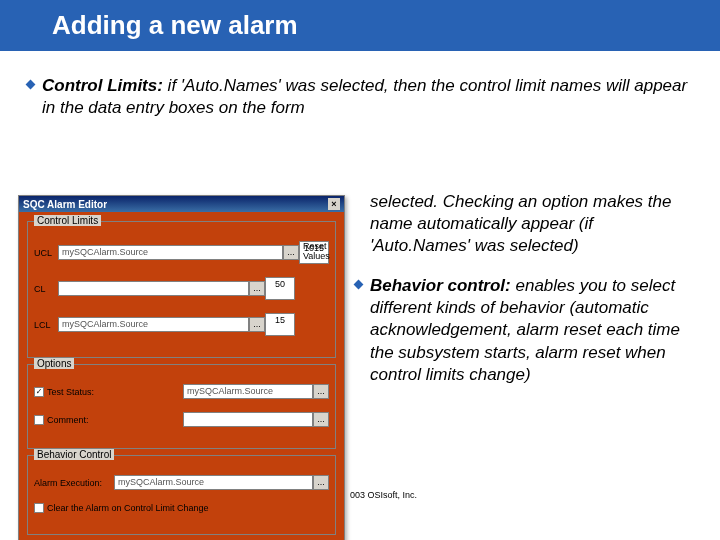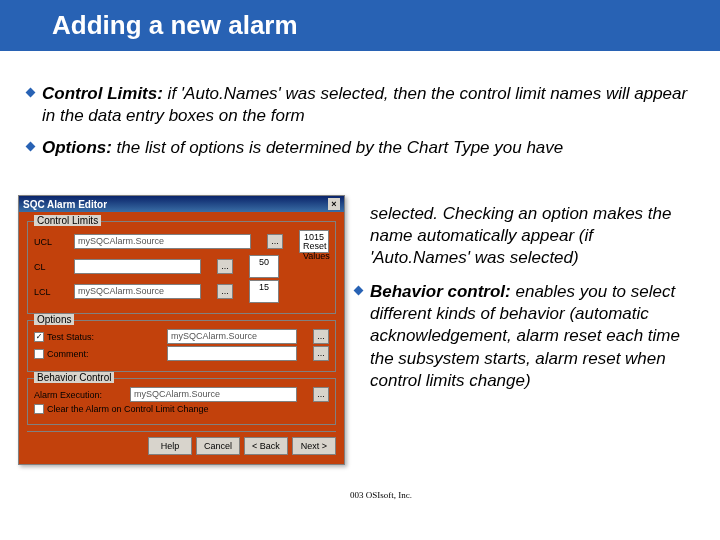--- a/index.html
+++ b/index.html
@@ -1,34 +1,34 @@
 <!DOCTYPE html>
 <html><head>
 <meta charset="utf-8">
 <style>
 html,body{margin:0;padding:0;font-family:Arial,Helvetica,sans-serif;background:#fff;color:#000}
 .slide{width:720px;height:540px;position:relative;overflow:hidden;box-sizing:border-box}
 .title-bar{background:#2862b4;color:#fff;padding:10px 0 10px 52px;font-size:26px;font-weight:bold}
 .body{padding:10px 24px 0 24px;font-size:19px;line-height:1.3}
-.bullets{margin-top:22px}
+.bullets{margin-top:14px}
 .bullet{display:flex;margin-top:10px;font-family:Tahoma,Arial,sans-serif;font-style:italic;font-size:17px;line-height:1.3}
 .bullet .dia{flex:0 0 18px;margin-top:3px}
 .dia svg{display:block}
 .bullet .txt{flex:1}
 .bold{font-weight:bold}
-.right-col{position:absolute;left:352px;top:203px;width:345px}
-.footer{position:absolute;left:350px;top:490px;font-size:9px;font-family:Liberation Serif, serif;color:#000}
+.right-col{position:absolute;left:352px;top:191px;width:345px}
+.footer{position:absolute;left:350px;top:490px;font-size:9px;font-family:Liberation Sans, sans-serif;color:#000}
 
 .dialog{position:absolute;left:18px;top:195px;width:325px;border:1px solid #808080;background:#c2410c;font-family:Tahoma,Arial,sans-serif;font-size:9px;color:#000;box-shadow:2px 2px 4px rgba(0,0,0,.3)}
 .dlg-title{display:flex;align-items:center;background:linear-gradient(#0a246a,#3a6ea5);color:#fff;height:16px;padding:0 4px;font-size:10px;font-weight:bold}
 .dlg-title .x{margin-left:auto;width:12px;height:12px;background:#d8d4cc;color:#000;font-size:9px;line-height:12px;text-align:center}
 .dlg-body{padding:9px 8px}
 .group{border:1px solid #808080;padding:6px 6px 8px 6px;margin-bottom:6px;position:relative}
 .group .cap{position:absolute;top:-7px;left:6px;background:#d8d4cc;padding:0 3px;font-size:10px}
-.row{display:flex;align-items:center;margin:2px 0;gap:16px}
+.row{display:flex;align-items:center;margin:13px 0;gap:0}
 .lbl{width:24px;font-size:9px}
 .inp{flex:1;background:#fff;border:1px solid #808080;height:15px;box-sizing:border-box;padding:0 3px;font-size:9px;line-height:13px;overflow:hidden;color:#555}
 .dots{width:16px;height:15px;border:1px solid #808080;background:#d8d4cc;box-sizing:border-box;font-size:9px;text-align:center;line-height:12px}
 .val{width:30px;background:#fff;border:1px solid #808080;height:23px;box-sizing:border-box;font-size:9px;text-align:center;line-height:13px}
 .reset{font-size:9px;width:30px;line-height:1.1}
 .chk{display:flex;align-items:center;gap:3px;font-size:9px}
 .chk .box{width:10px;height:10px;background:#fff;border:1px solid #808080;box-sizing:border-box;font-size:8px;line-height:8px;text-align:center}
 .btnrow{display:flex;justify-content:flex-end;gap:4px;border-top:1px solid #808080;padding-top:5px;margin-top:4px}
 .btn{min-width:44px;height:18px;border:1px solid #808080;background:#d8d4cc;box-sizing:border-box;font-size:9px;text-align:center;line-height:16px}
 .sp{flex:1}
@@ -43,37 +43,29 @@
 
     <div class="bullets">
       <div class="bullet">
         <span class="dia">
             <svg width="12" height="12">
               <rect x="3" y="3" width="7" height="7" transform="rotate(45 6.5 6.5)" fill="#2862b4"></rect>
             </svg>
           </span>
         <span class="txt"><span class="bold">Control Limits:</span><span> if 'Auto.Names' was selected, then the control limit names will appear in the data entry boxes on the form</span></span>
       </div>
-      <div class="bullet">
-        <span class="dia">
-            <svg width="12" height="12">
-              <rect x="3" y="3" width="7" height="7" transform="rotate(45 6.5 6.5)" fill="#2862b4"></rect>
-            </svg>
-          </span>
-        <span class="txt"><span class="bold">Options:</span><span> the list of options is determined by the Chart Type you have</span></span>
-      </div>
     </div>
   </div>
 
   <div class="right-col">
     <div class="bullet" style="margin-top:0">
       <span class="dia"></span>
       <span class="txt">selected. Checking an option makes the name automatically appear (if 'Auto.Names' was selected)</span>
     </div>
-    <div class="bullet" style="margin-top:12px">
+    <div class="bullet" style="margin-top:18px">
       <span class="dia">
           <svg width="12" height="12">
             <rect x="3" y="3" width="7" height="7" transform="rotate(45 6.5 6.5)" fill="#2862b4"></rect>
           </svg>
         </span>
       <span class="txt"><span class="bold">Behavior control:</span><span> enables you to select different kinds of behavior (automatic acknowledgement, alarm reset each time the subsystem starts, alarm reset when control limits change)</span></span>
     </div>
   </div>
 
   <div class="dialog">

